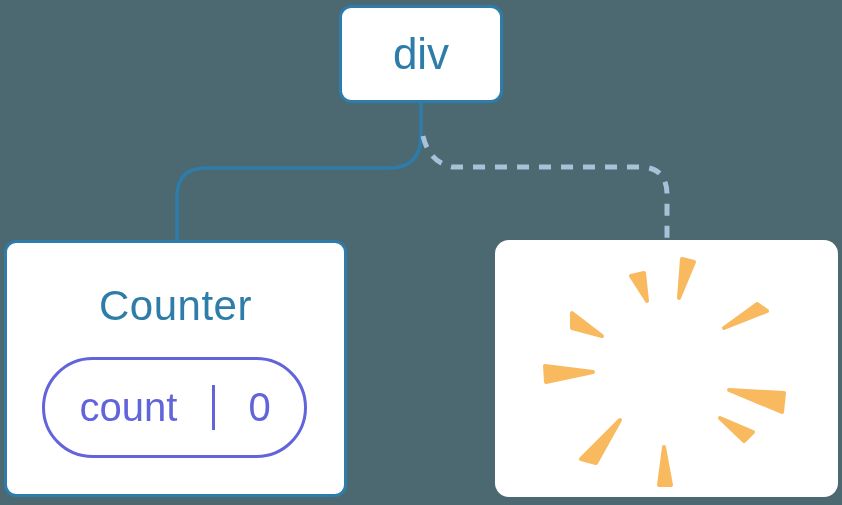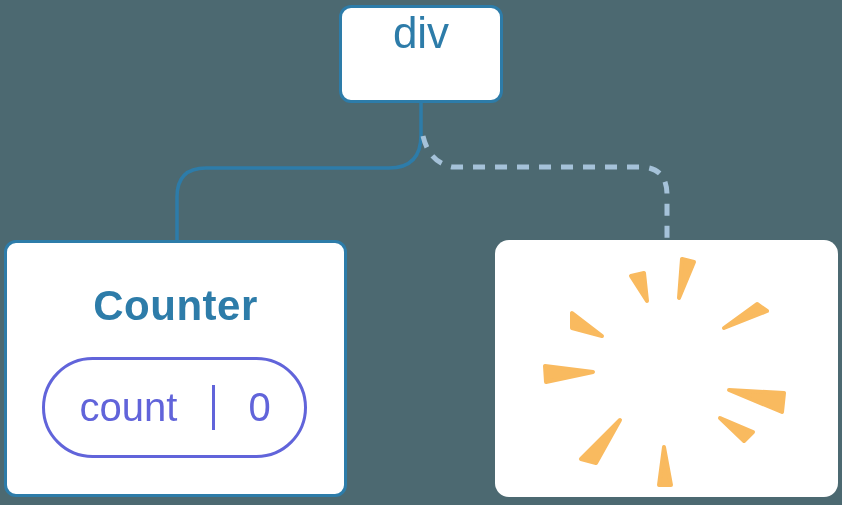--- a/index.html
+++ b/index.html
@@ -19,31 +19,31 @@
     background:var(--canvas-bg);
     overflow:hidden;
   }
   .edges{position:absolute;left:0;top:0;width:842px;height:505px;display:block}
   .edge-solid{fill:none;stroke:var(--edge-blue);stroke-width:3.5px;stroke-linecap:round}
   .edge-dashed{fill:none;stroke:var(--dashed-blue);stroke-width:5px;stroke-dasharray:12 10;stroke-linecap:butt}
   .node{position:absolute;background:var(--node-bg)}
   .node-div{
     left:339px;top:5px;width:164px;height:98px;
     border:3px solid var(--edge-blue);border-radius:12px;
-    display:flex;justify-content:center;
+    display:flex;align-items:center;justify-content:center;
     color:var(--edge-blue);font-size:44px;font-weight:500;
   }
   .node-counter{
     left:4px;top:240px;width:343px;height:257px;
     border:3px solid var(--edge-blue);border-radius:12px;
   }
   .counter-title{
     position:absolute;left:0;right:0;top:39px;
     text-align:center;
-    font-size:42px;font-weight:700;letter-spacing:0.5px;
+    font-size:42px;font-weight:400;letter-spacing:0.5px;
     color:var(--edge-blue);
   }
   .state-pill{
     position:absolute;left:35px;top:114px;width:265px;height:101px;
     border:3px solid var(--state-indigo);border-radius:60px;
     display:flex;align-items:center;
     color:var(--state-indigo);font-size:40px;font-weight:500;
     background:var(--node-bg);
   }
   .state-key{

